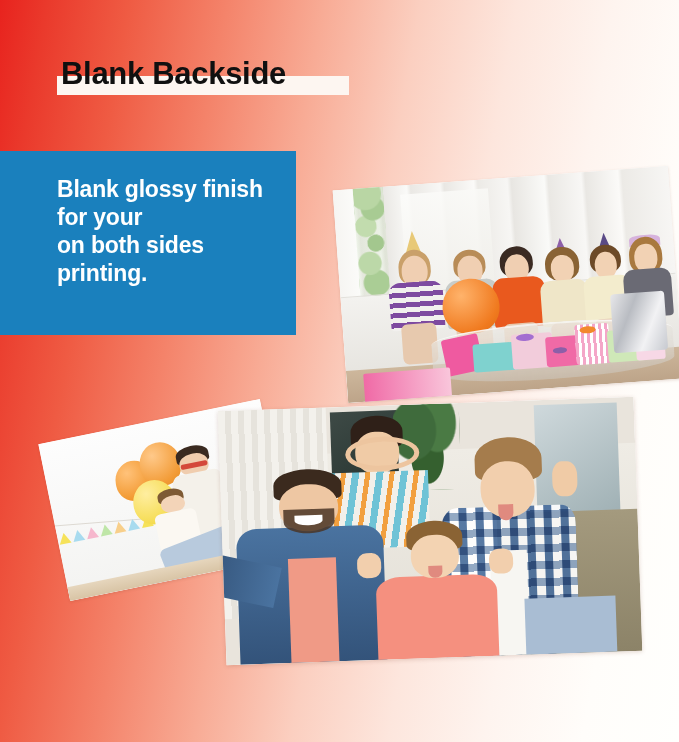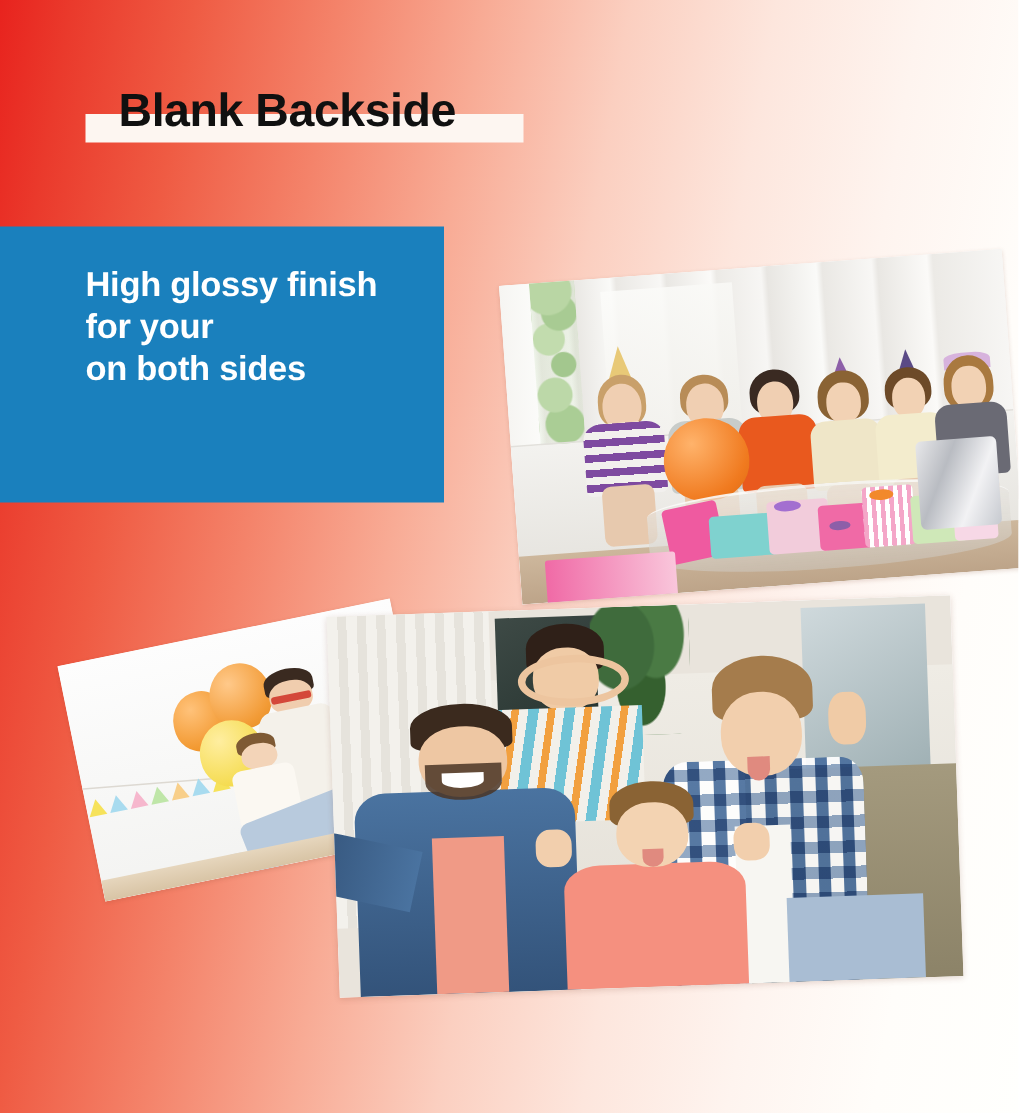--- a/index.html
+++ b/index.html
@@ -44,21 +44,21 @@
   .headline-band {
     position: absolute;
     left: 0px;
     top: 21px;
     width: 292px;
     height: 19px;
     background: #fdf6f1;
   }
   .headline-text {
     position: absolute;
-    left: 22px;
+    left: 4px;
     top: 0px;
     margin: 0;
     font-size: 31px;
     line-height: 38px;
     font-weight: 700;
     color: #101010;
     letter-spacing: -0.3px;
     white-space: nowrap;
   }
 
@@ -400,23 +400,24 @@
 
 <div id="poster">
 
   <div class="headline-wrap">
     <div class="headline-band"></div>
     <h1 class="headline-text">Blank Backside</h1>
   </div>
 
   <div class="blue-box">
     <p class="blue-text">
-      <span class="ln">High glossy finish</span>
+      <span class="ln">Blank glossy finish</span>
       <span class="ln">for your</span>
       <span class="ln">on both sides</span>
+      <span class="ln">printing.</span>
     </p>
   </div>
 
   <div class="photo" id="photo-party">
     <div class="party-scene">
       <div class="party-wall"></div>
       <div class="party-window"></div>
       <div class="party-plant"></div>
       <div class="party-couch"></div>
       <div class="party-floor"></div>

